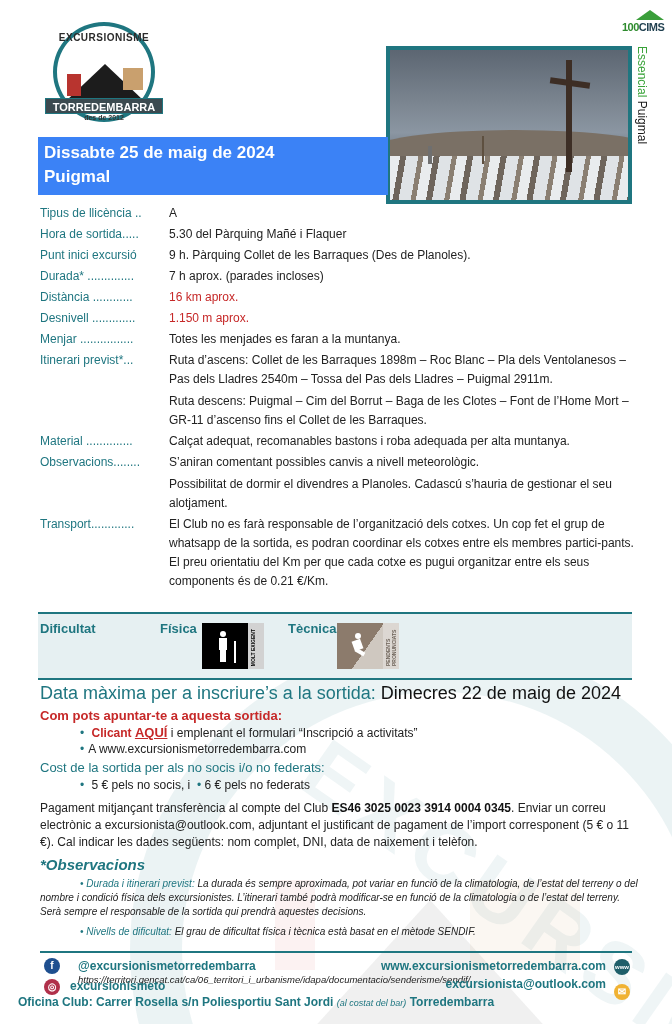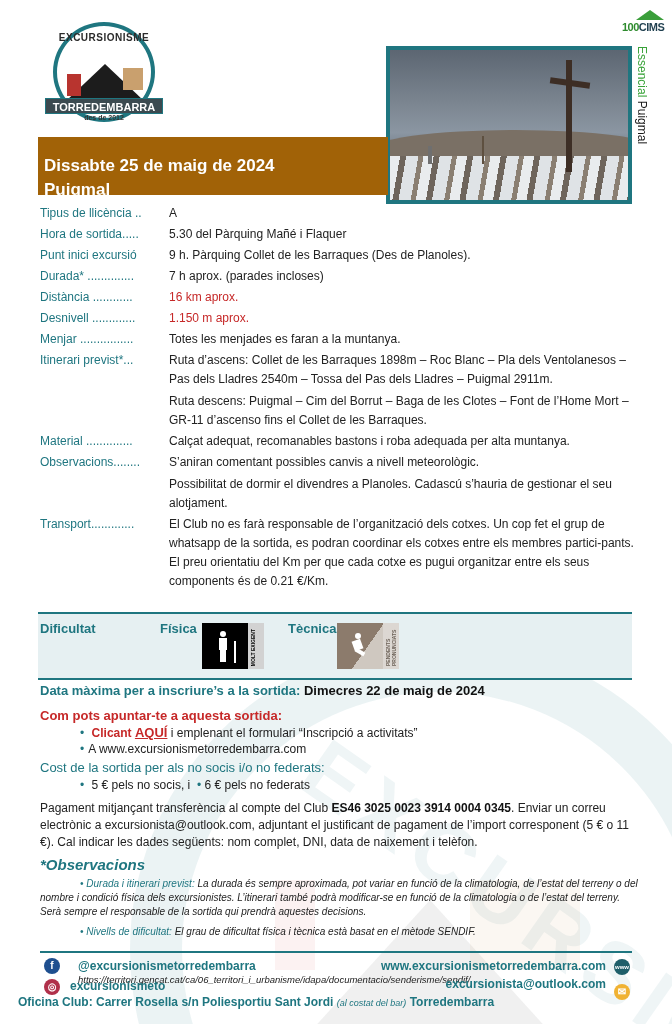--- a/index.html
+++ b/index.html
@@ -41,21 +41,21 @@
   .photo-hill { position:absolute; left:-20px; bottom: 30px; width: 290px; height: 40px; border-radius: 50% 50% 0 0; background: #7a7065; }
   .cross-v { position: absolute; left: 176px; top: 10px; width: 6px; height: 112px; background: #3d2e25; }
   .cross-h { position: absolute; left: 160px; top: 30px; width: 40px; height: 6px; background: #3d2e25; transform: rotate(8deg); }
   .pole1 { position:absolute; left: 38px; top: 96px; width: 4px; height: 18px; background:#6f6f6f; }
   .pole2 { position:absolute; left: 92px; top: 86px; width: 2px; height: 28px; background:#5e5040; }
 
   .vert-label { position: absolute; left: 634px; top: 46px; width: 16px; height: 110px; writing-mode: vertical-rl; font-size: 12px; line-height: 16px; }
   .vert-label .green { color: #3aa33a; }
 
   
-  .title-box { position: absolute; left: 38px; top: 137px; width: 350px; height: 58px; background: #a16207; padding: 17px 6px; color: #fff; }
+  .title-box { position: absolute; left: 38px; top: 137px; width: 350px; height: 58px; background: #3b82f6; padding: 4px 6px; color: #fff; }
   .title-line { font-size: 17px; font-weight: bold; line-height: 24px; }
 
   
   .info { position: absolute; left: 40px; top: 204px; width: 600px; }
   .row { display: flex; font-size: 12px; line-height: 19px; margin-bottom: 2px; }
   .row .k { width: 129px; flex: none; color: #1f7680; font-weight: normal; white-space: nowrap; }
   .row .v { flex: 1; color: #222; }
   .row .v.red { color: #c62828; }
   .row .v p + p { margin-top: 3px; }
 
@@ -72,21 +72,21 @@
   .hiker .stick { position:absolute; left:18px; top:10px; width:2px; height:22px; background:#fff; }
   .icon-tecnica { position: absolute; left: 299px; top: 9px; width: 62px; height: 46px; background: linear-gradient(125deg, #8c7b6c 0 50%, #cfc8c0 50% 100%); }
   .icon-tecnica .side { position:absolute; right:0; top:0; width:16px; height:100%; background:#dcd7d2; }
   .icon-tecnica .side span { position:absolute; left:2px; bottom:3px; writing-mode: vertical-rl; transform: rotate(180deg); font-size:5px; font-weight:bold; color:#6d6258; line-height:6px; }
   .climber { position:absolute; left:12px; top:10px; width:22px; height:28px; }
   .climber .head { position:absolute; left:6px; top:0; width:6px; height:6px; border-radius:50%; background:#fff; }
   .climber .body { position:absolute; left:4px; top:7px; width:9px; height:10px; background:#fff; transform: rotate(-20deg); }
   .climber .legs { position:absolute; left:6px; top:17px; width:10px; height:4px; background:#fff; transform: rotate(30deg); }
 
   
-  .deadline { position: absolute; left: 40px; top: 683px; font-size: 13px; font-weight: bold; }
+  .deadline { position: absolute; left: 40px; top: 683px; font-size: 18px; font-weight: normal; }
   .deadline .lbl { color: #1f7680; }
   .deadline .val { color: #111; }
 
   .how-title { position: absolute; left: 40px; top: 708px; font-size: 13px; font-weight: bold; color: #c62828; }
   .bullets { position: absolute; left: 80px; font-size: 12px; line-height: 16px; color: #222; }
   .bullets li { list-style: none; }
   .bullets li::before { content: "\2022"; color: #1f7680; margin-right: 4px; }
   .bul-how { top: 725px; }
   .bul-how .red { color: #c62828; font-weight: bold; }
   .aqui { color: #c62828; font-weight: bold; text-decoration: underline; font-size: 13px; }

